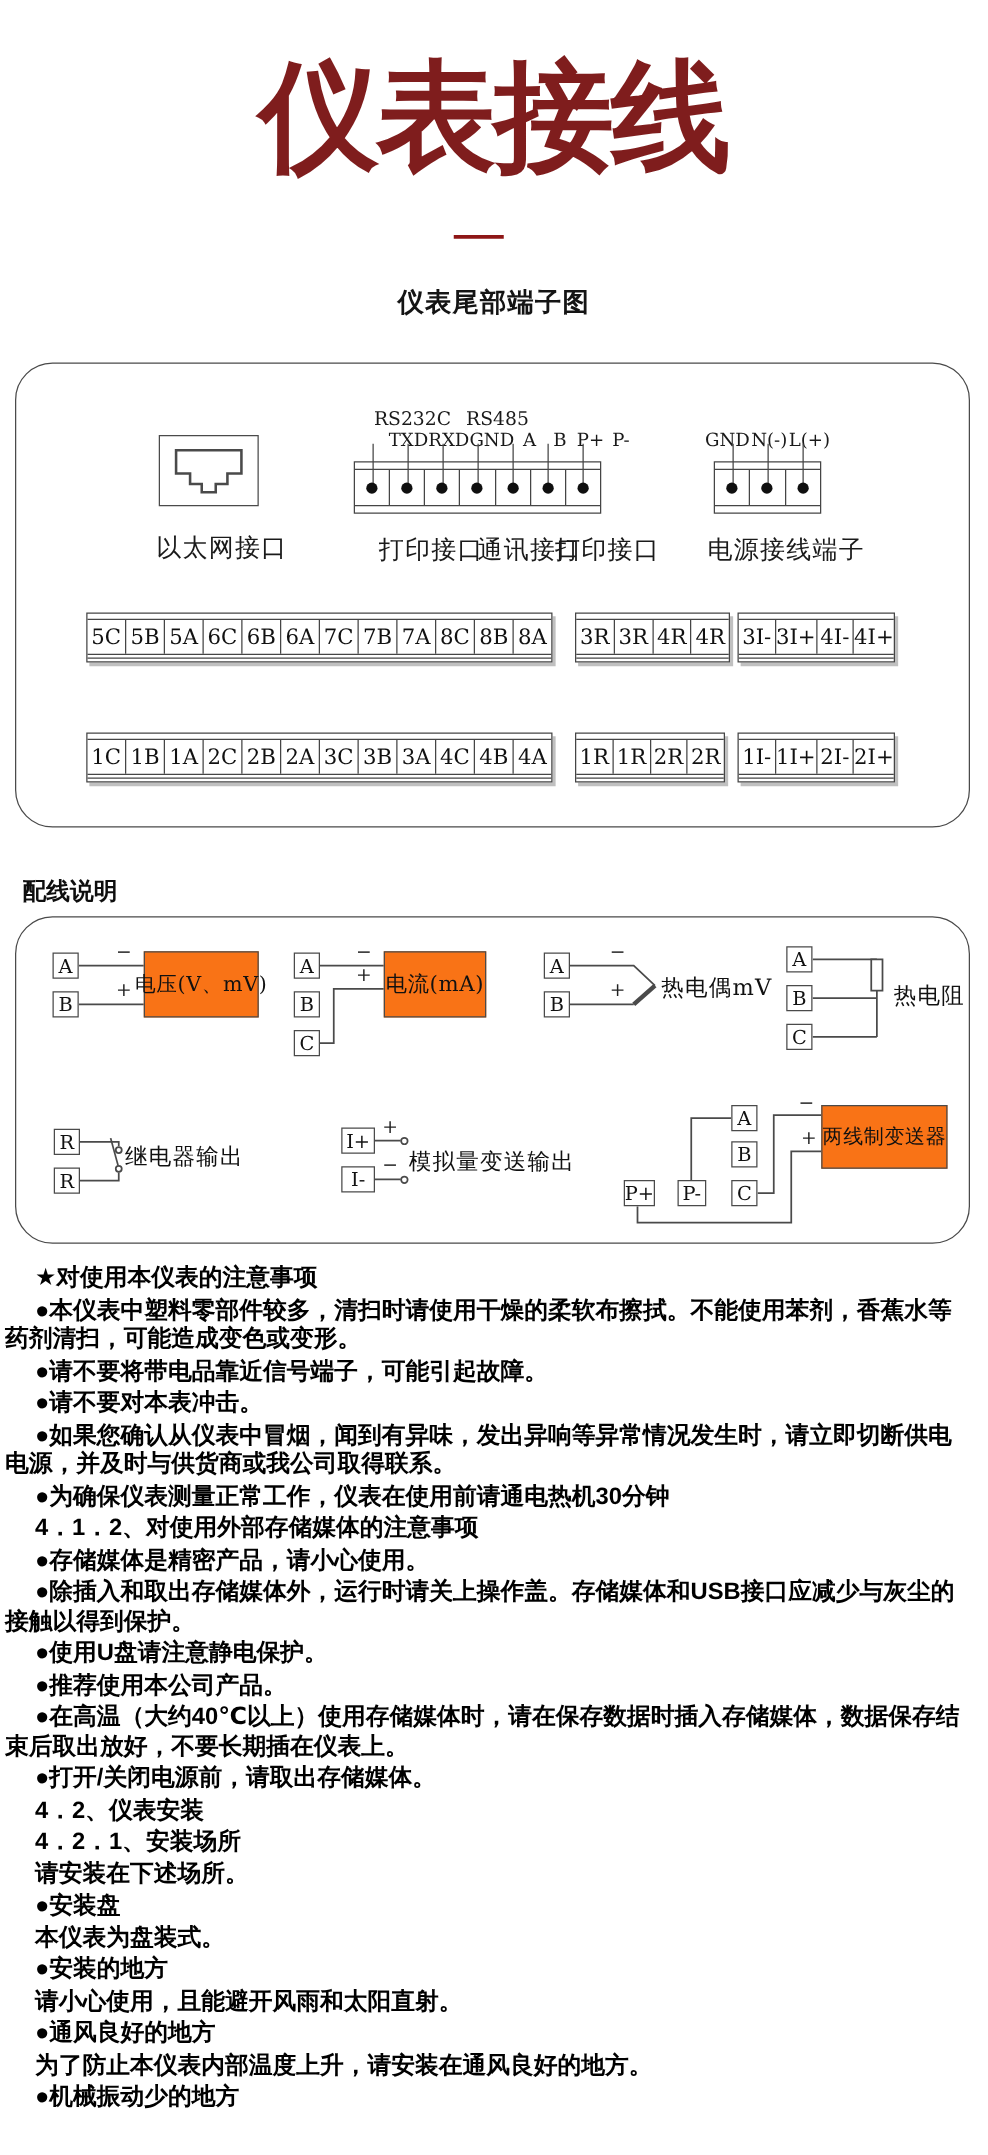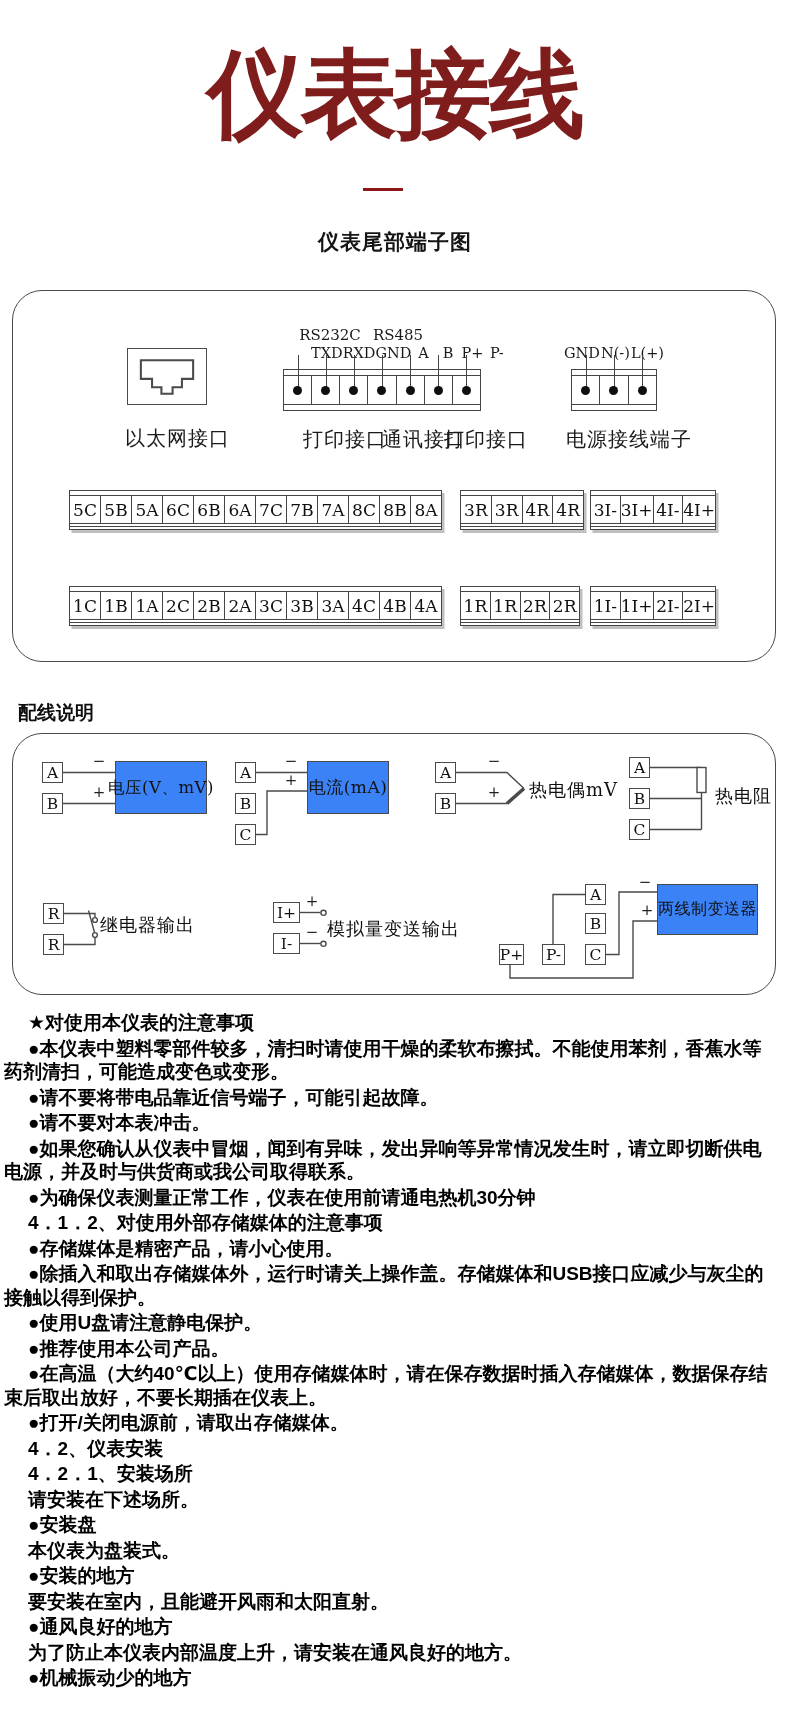--- a/index.html
+++ b/index.html
@@ -54,21 +54,21 @@
   .tcell:last-child { border-right: 0; }
   .tr-bot { height: 6px; border-top: 1.3px solid #454545; position: relative; }
   .tr-bot::after { content: ""; position: absolute; top: 2.2px; left: 0; right: 0;
     border-top: 1.2px solid #454545; }
 
   
   .wheading { position: absolute; left: 18px; top: 700px; font-size: 19px; font-weight: 600; color: #0e0e0e; }
   .wires { position: absolute; left: 0; top: 0; }
   .term { position: absolute; width: 21px; height: 21px; border: 1.4px solid #4a4a4a; background: #fff;
     display: flex; align-items: center; justify-content: center; font-size: 15.5px; color: #111; z-index: 2; }
-  .wbox { position: absolute; border: 1.4px solid #4a4a4a; background: #3b82f6;
+  .wbox { position: absolute; border: 1.4px solid #4a4a4a; background: #f97316;
     display: flex; align-items: center; justify-content: center; font-size: 17px;
     letter-spacing: .5px; color: #111; z-index: 2; white-space: nowrap; text-align: right; }
   .wlab { position: absolute; font-size: 18px; color: #111; letter-spacing: 1px; white-space: nowrap; z-index: 2; }
   .sign { position: absolute; width: 20px; text-align: center; font-size: 15px; color: #222; z-index: 2; }
 
   
   .notes { position: absolute; left: 0; top: 1011px; width: 100%; padding: 0 6px 0 4px;
     font-size: 19px; line-height: 23.5px; font-weight: 600; color: #000; }
   .note { margin: 0 10px 2px 0; text-indent: 24px; }
 </style>
@@ -310,19 +310,19 @@
       <p class="note">●使用U盘请注意静电保护。</p>
       <p class="note">●推荐使用本公司产品。</p>
       <p class="note">●在高温（大约40℃以上）使用存储媒体时，请在保存数据时插入存储媒体，数据保存结束后取出放好，不要长期插在仪表上。</p>
       <p class="note">●打开/关闭电源前，请取出存储媒体。</p>
       <p class="note">4．2、仪表安装</p>
       <p class="note">4．2．1、安装场所</p>
       <p class="note">请安装在下述场所。</p>
       <p class="note">●安装盘</p>
       <p class="note">本仪表为盘装式。</p>
       <p class="note">●安装的地方</p>
-      <p class="note">要安装在室内，且能避开风雨和太阳直射。</p>
+      <p class="note">请小心使用，且能避开风雨和太阳直射。</p>
       <p class="note">●通风良好的地方</p>
       <p class="note">为了防止本仪表内部温度上升，请安装在通风良好的地方。</p>
       <p class="note">●机械振动少的地方</p>
     </div>
 
 </div>
 
 </body></html>

